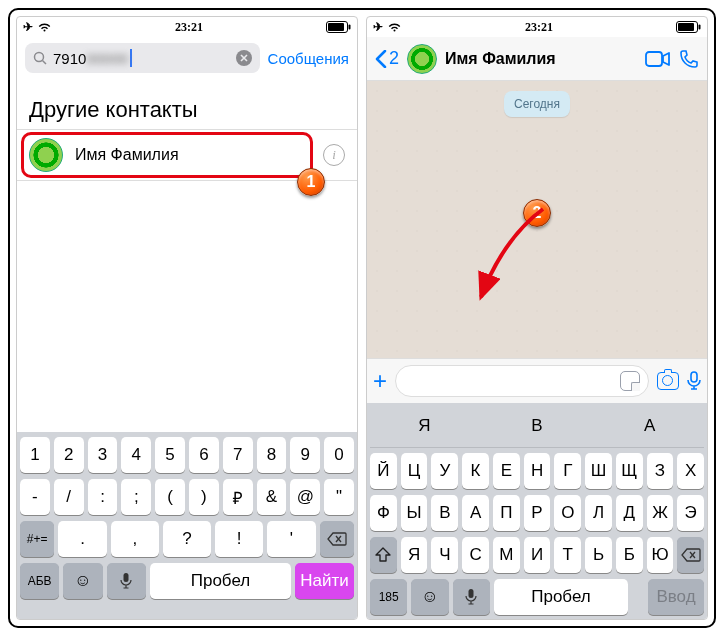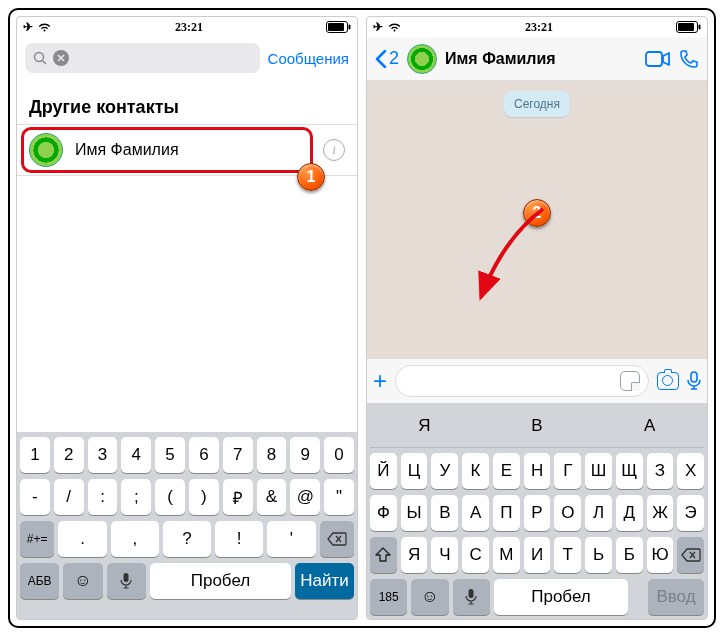--- a/index.html
+++ b/index.html
@@ -13,38 +13,38 @@
 .status .c { flex: 1; text-align: center; font-family: Liberation Serif, serif; }
 .status .r { display: flex; gap: 3px; align-items: center; }
 
 
 .searchbar { display: flex; gap: 8px; padding: 6px 8px; align-items: center; background: #fff; }
 .searchpill { flex: 1; background: #e9e9ec; border-radius: 8px; height: 30px; display: flex; align-items: center; padding: 0 8px; gap: 6px; }
 .searchpill .q { flex: 1; font-size: 15px; color: #000; display: flex; align-items: center; }
 .cancel { color: #007aff; font-size: 15px; }
 
 
-.section-head { font-weight: 700; font-size: 18px; padding: 18px 12px 6px; }
+.section-head { font-weight: 400; font-size: 22px; padding: 18px 12px 6px; }
 .contact-row { display: flex; align-items: center; padding: 8px 12px; gap: 12px; border-top: 1px solid #ddd; border-bottom: 1px solid #ddd; position: relative; }
 .contact-hl { position: absolute; left: 4px; right: 44px; top: 2px; bottom: 2px; border: 3px solid #e30613; border-radius: 10px; pointer-events: none; }
 .avatar { width: 34px; height: 34px; border-radius: 50%; background: radial-gradient(circle,#8fd14f 35%,#0a0 36% 55%,#8fd14f 56% 75%,#0a0 76%); border:1px solid #2a7; }
 .cname { font-size: 16px; flex: 1; }
 .info-i { width: 22px; height: 22px; border: 1.5px solid #aaa; border-radius: 50%; color: #aaa; font-size: 13px; display: flex; align-items: center; justify-content: center; font-style: italic; font-family: Georgia,serif; }
 
 .filler { flex: 1; background: #fff; }
 
 
 .badge { position: absolute; width: 28px; height: 28px; border-radius: 50%; background: radial-gradient(circle at 35% 30%,#ff9a4a,#ff5b00 60%,#c63a00); border:1px solid #8b2b00; color:#fff; font-weight:700; display:flex; align-items:center; justify-content:center; font-size:16px; box-shadow: 0 2px 3px rgba(0,0,0,.4), inset 0 2px 3px rgba(255,255,255,.5); }
 
 
 .kbd { background: #d1d4d9; padding: 5px 3px 4px; }
 .krow { display: flex; gap: 4px; margin-bottom: 6px; }
 .key { flex: 1; background: #fff; border-radius: 5px; height: 36px; display: flex; align-items: center; justify-content: center; font-size: 17px; box-shadow: 0 1px 0 #888; }
 .key.dark { background: #adb3bc; }
-.key.blue { background: #0369a1; color: #fff; }
+.key.blue { background: #d946ef; color: #fff; }
 .key.gray { background: #adb3bc; color:#222;margin-left:16px; }
 .key.small { font-size: 12px; }
 .key.wide { flex: 3.6; }
 .key.f15 { flex: 1.5; }
 .krow.sugg .key { background: transparent; box-shadow: none; font-size: 17px; }
 .krow.sugg { border-bottom: 1px solid #b8bbc0; padding-bottom: 3px; margin-bottom: 5px; }
 
 
 .chath { height: 44px; background: #f7f7f7; border-bottom: 1px solid #ddd; display: flex; align-items: center; padding: 0 8px; gap: 8px; }
 .back { color: #007aff; font-size: 18px; display:flex; align-items:center; gap:2px; }
@@ -99,20 +99,25 @@
   </div>
 
   <div class="searchbar">
     <div class="searchpill">
       <span>
         <svg width="14" height="14" viewBox="0 0 14 14">
               <circle cx="6" cy="6" r="4.5" fill="none" stroke="#8a8a8e" stroke-width="1.5"></circle>
               <line x1="9.5" y1="9.5" x2="13" y2="13" stroke="#8a8a8e" stroke-width="1.5"></line>
             </svg>
       </span>
+      <span class="q">
+            <span>7910</span>
+            <span class="blur">00000</span>
+            <span style="width:2px;height:18px;background:#3478f6;margin-left:2px"></span>
+          </span>
       <span>
         <svg width="16" height="16" viewBox="0 0 16 16">
               <circle cx="8" cy="8" r="8" fill="#8a8a8e"></circle>
               <path d="M5 5l6 6M11 5l-6 6" stroke="#e9e9ec" stroke-width="1.6"></path>
             </svg>
       </span>
     </div>
     <span class="cancel">Сообщения</span>
   </div>
 

